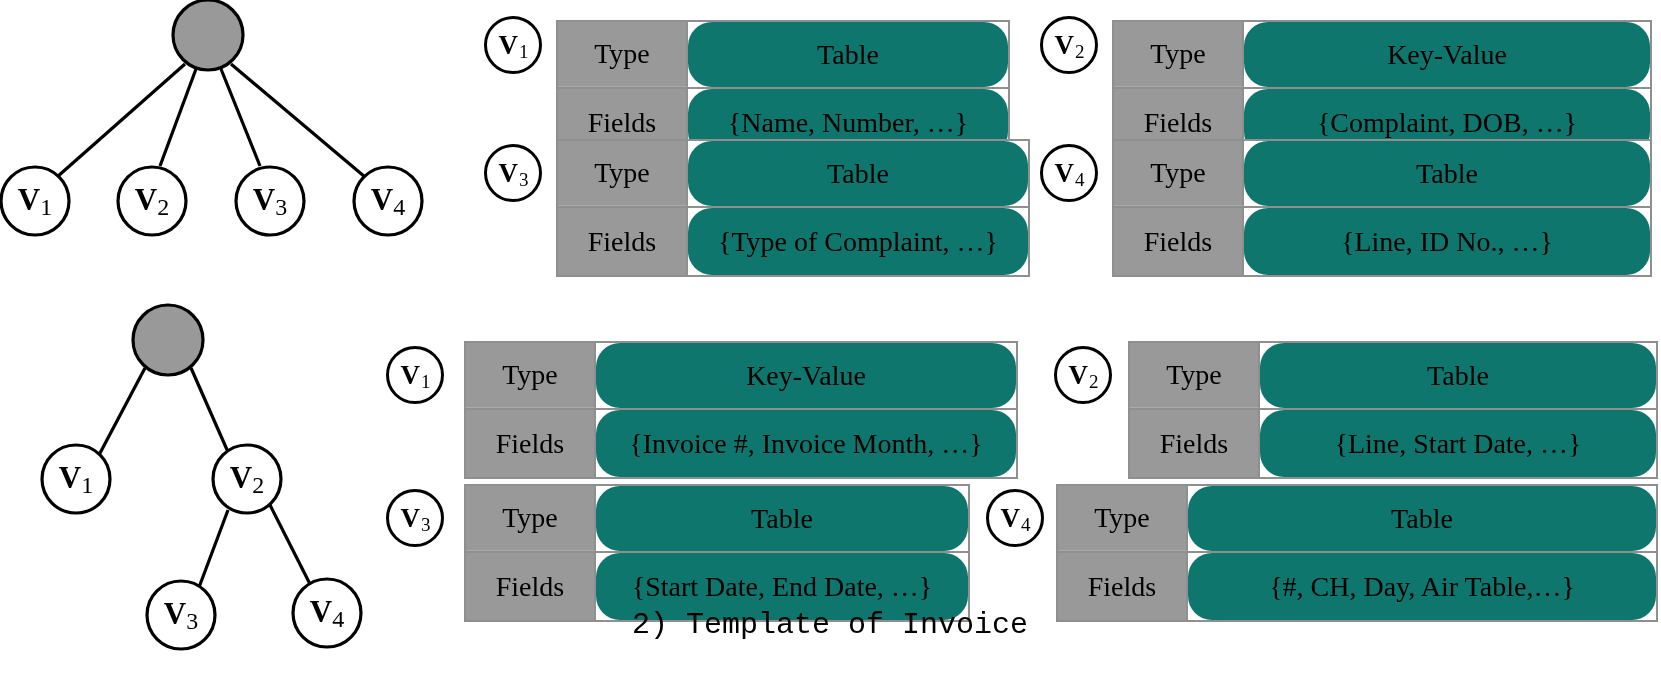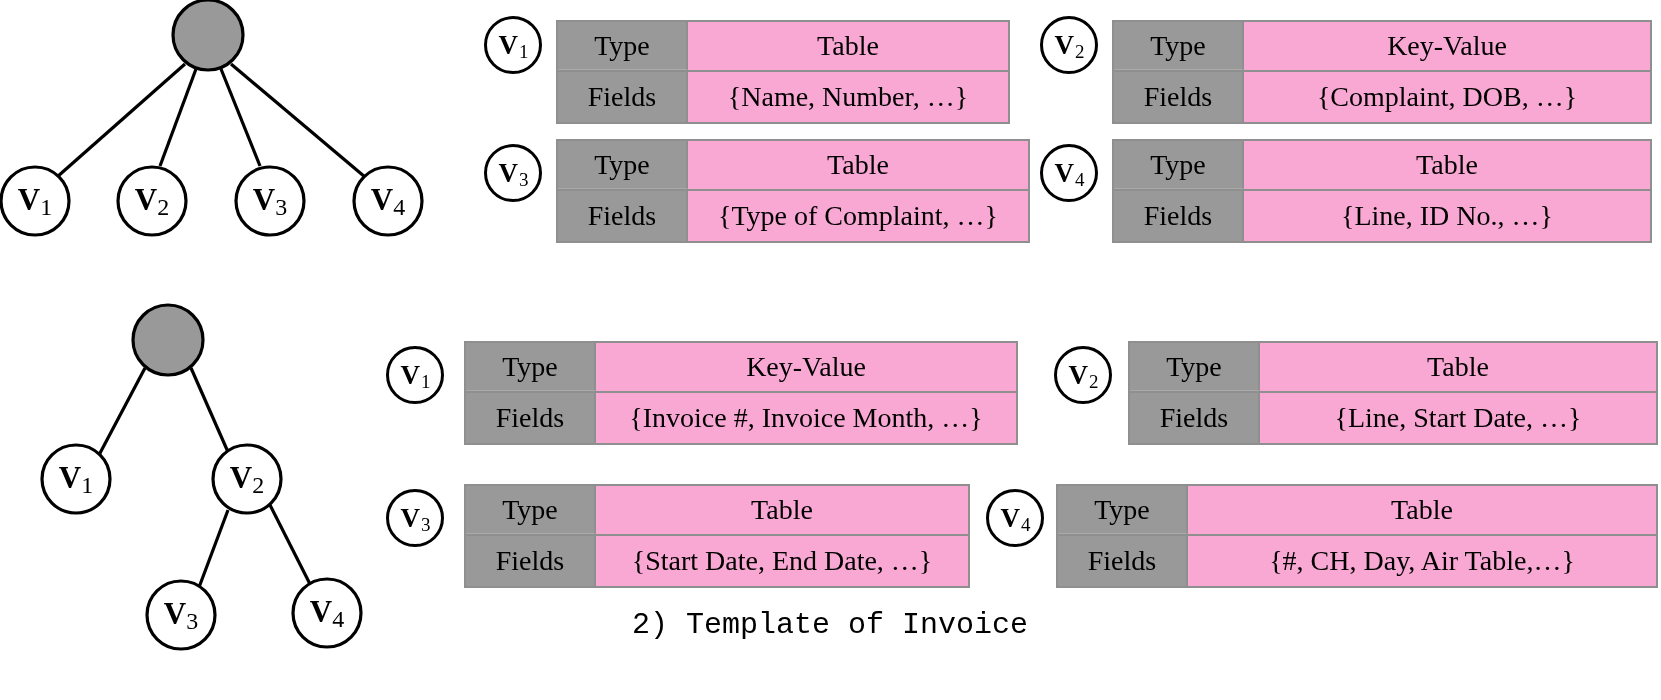--- a/index.html
+++ b/index.html
@@ -30,33 +30,34 @@
     box-sizing:border-box;
   }
   .vbadge sub{font-size:19px;font-weight:normal;vertical-align:baseline;
     position:relative;top:4px;left:1px;}
 
   
   .spec{
     position:absolute;box-sizing:border-box;
     border:2px solid #8f8f8f;background:#fff;
   }
-  .spec .row{display:flex;height:50px;box-sizing:border-box;}
+  .spec .row{display:flex;height:67px;box-sizing:border-box;}
   .spec .row.top{border-bottom:2px solid #8f8f8f;}
   .spec .key{
     background:#999999;color:#000;
     display:flex;align-items:center;justify-content:center;
     font-size:28px;box-sizing:border-box;flex:0 0 auto;
     border-right:2px solid #8f8f8f;
   }
   .spec .row.top .key{border-bottom:1px solid #aaaaaa;}
   .spec .val{
     flex:1 1 auto;display:flex;align-items:center;justify-content:center;
-    font-size:28px;background:#f9a8d4;box-sizing:border-box;
+    font-size:28px;background:#0f766e;box-sizing:border-box;
     white-space:nowrap;
+    border-radius:24px;
   }
 
   
   .caption{
     position:absolute;font-size:30px;text-align:center;white-space:nowrap;
   }
 </style>
 </head>
 <body>
 

